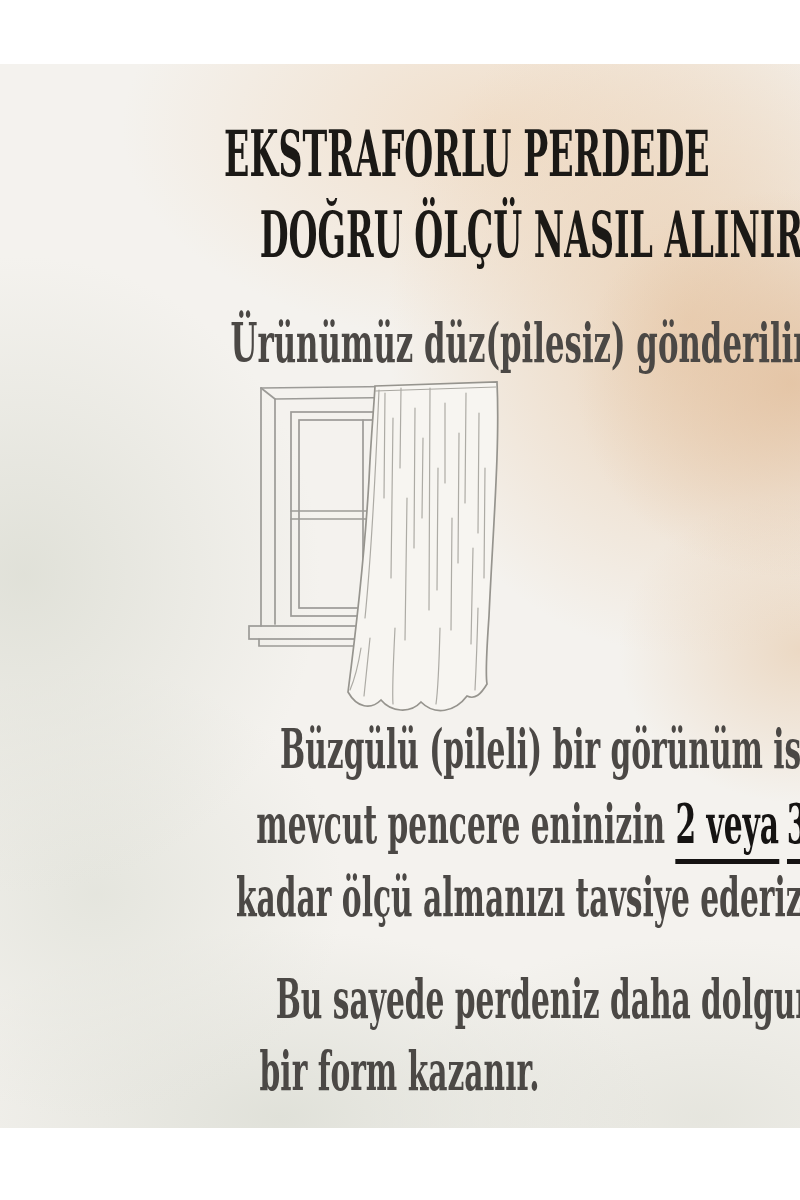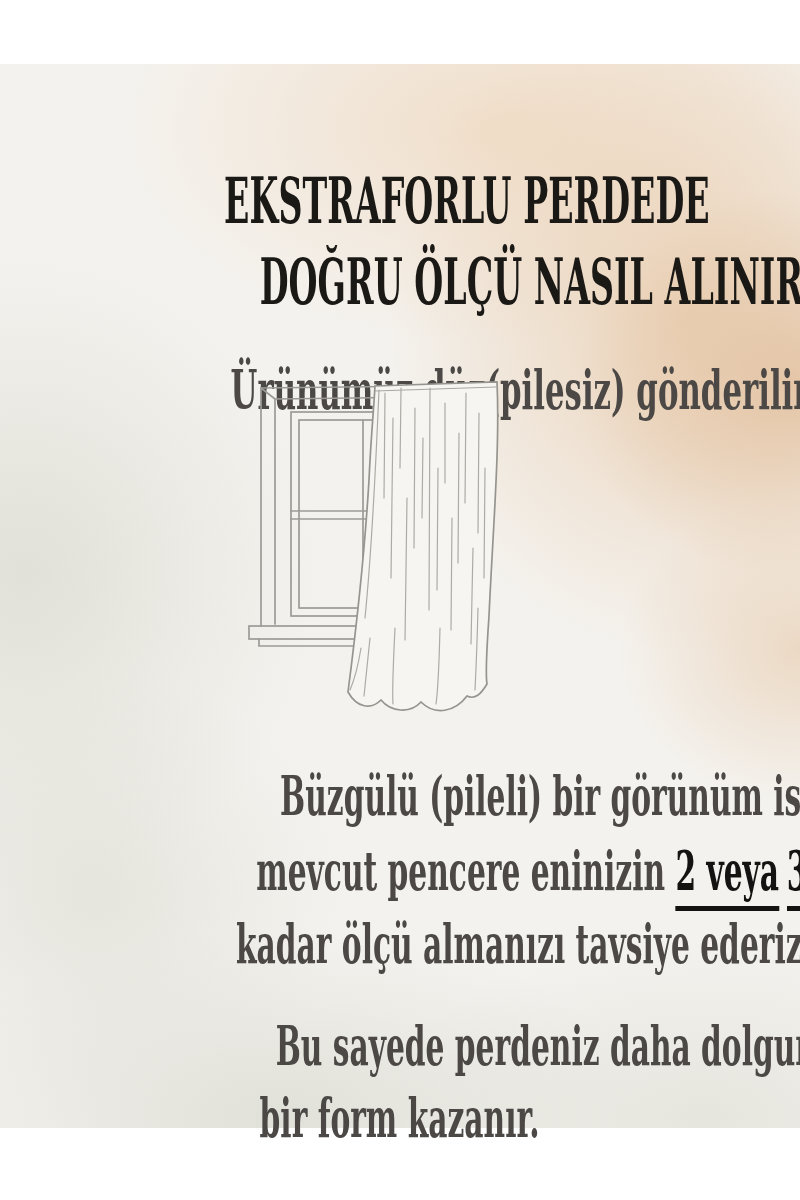--- a/index.html
+++ b/index.html
@@ -12,21 +12,21 @@
       radial-gradient(ellipse 300px 270px at 99% 30%, rgba(226,191,157,.80), rgba(226,191,157,0) 72%),
       radial-gradient(ellipse 430px 480px at 86% 24%, rgba(233,205,175,.85), rgba(233,205,175,0) 70%),
       radial-gradient(ellipse 520px 300px at 62% 6%,  rgba(240,219,196,.85), rgba(240,219,196,0) 72%),
       radial-gradient(ellipse 260px 220px at 100% 55%, rgba(231,203,173,.65), rgba(231,203,173,0) 70%),
       radial-gradient(ellipse 400px 430px at 3% 48%,  rgba(222,223,214,.90), rgba(222,223,214,0) 74%),
       radial-gradient(ellipse 330px 300px at 12% 78%, rgba(226,227,219,.85), rgba(226,227,219,0) 75%),
       radial-gradient(ellipse 480px 240px at 35% 99%, rgba(223,224,216,.95), rgba(223,224,216,0) 78%),
       radial-gradient(ellipse 430px 230px at 88% 99%, rgba(226,226,218,.80), rgba(226,226,218,0) 78%),
       #f4f2ee;
   }
-  .line{position:absolute;left:0;right:0;text-align:center;white-space:nowrap;line-height:1;margin-top:47px;}
+  .line{position:absolute;left:0;right:0;text-align:center;white-space:nowrap;line-height:1;}
   .cond{display:inline-block;transform-origin:center center;}
   .title .cond{font-size:64px;font-weight:bold;color:#1b1916;transform:scaleX(.52);}
   .subtitle .cond{font-size:55px;font-weight:bold;color:#4b4845;transform:scaleX(.56);}
   .bodytxt .cond{font-size:54px;font-weight:bold;color:#4b4845;transform:scaleX(.55);}
   .em{color:#151312;border-bottom:5px solid #151312;padding-bottom:3px;}
   .em+.em{margin-left:14px;}
   .illus{position:absolute;left:235px;top:378px;width:330px;height:340px;}
   svg{display:block;}
 </style>
 </head>

